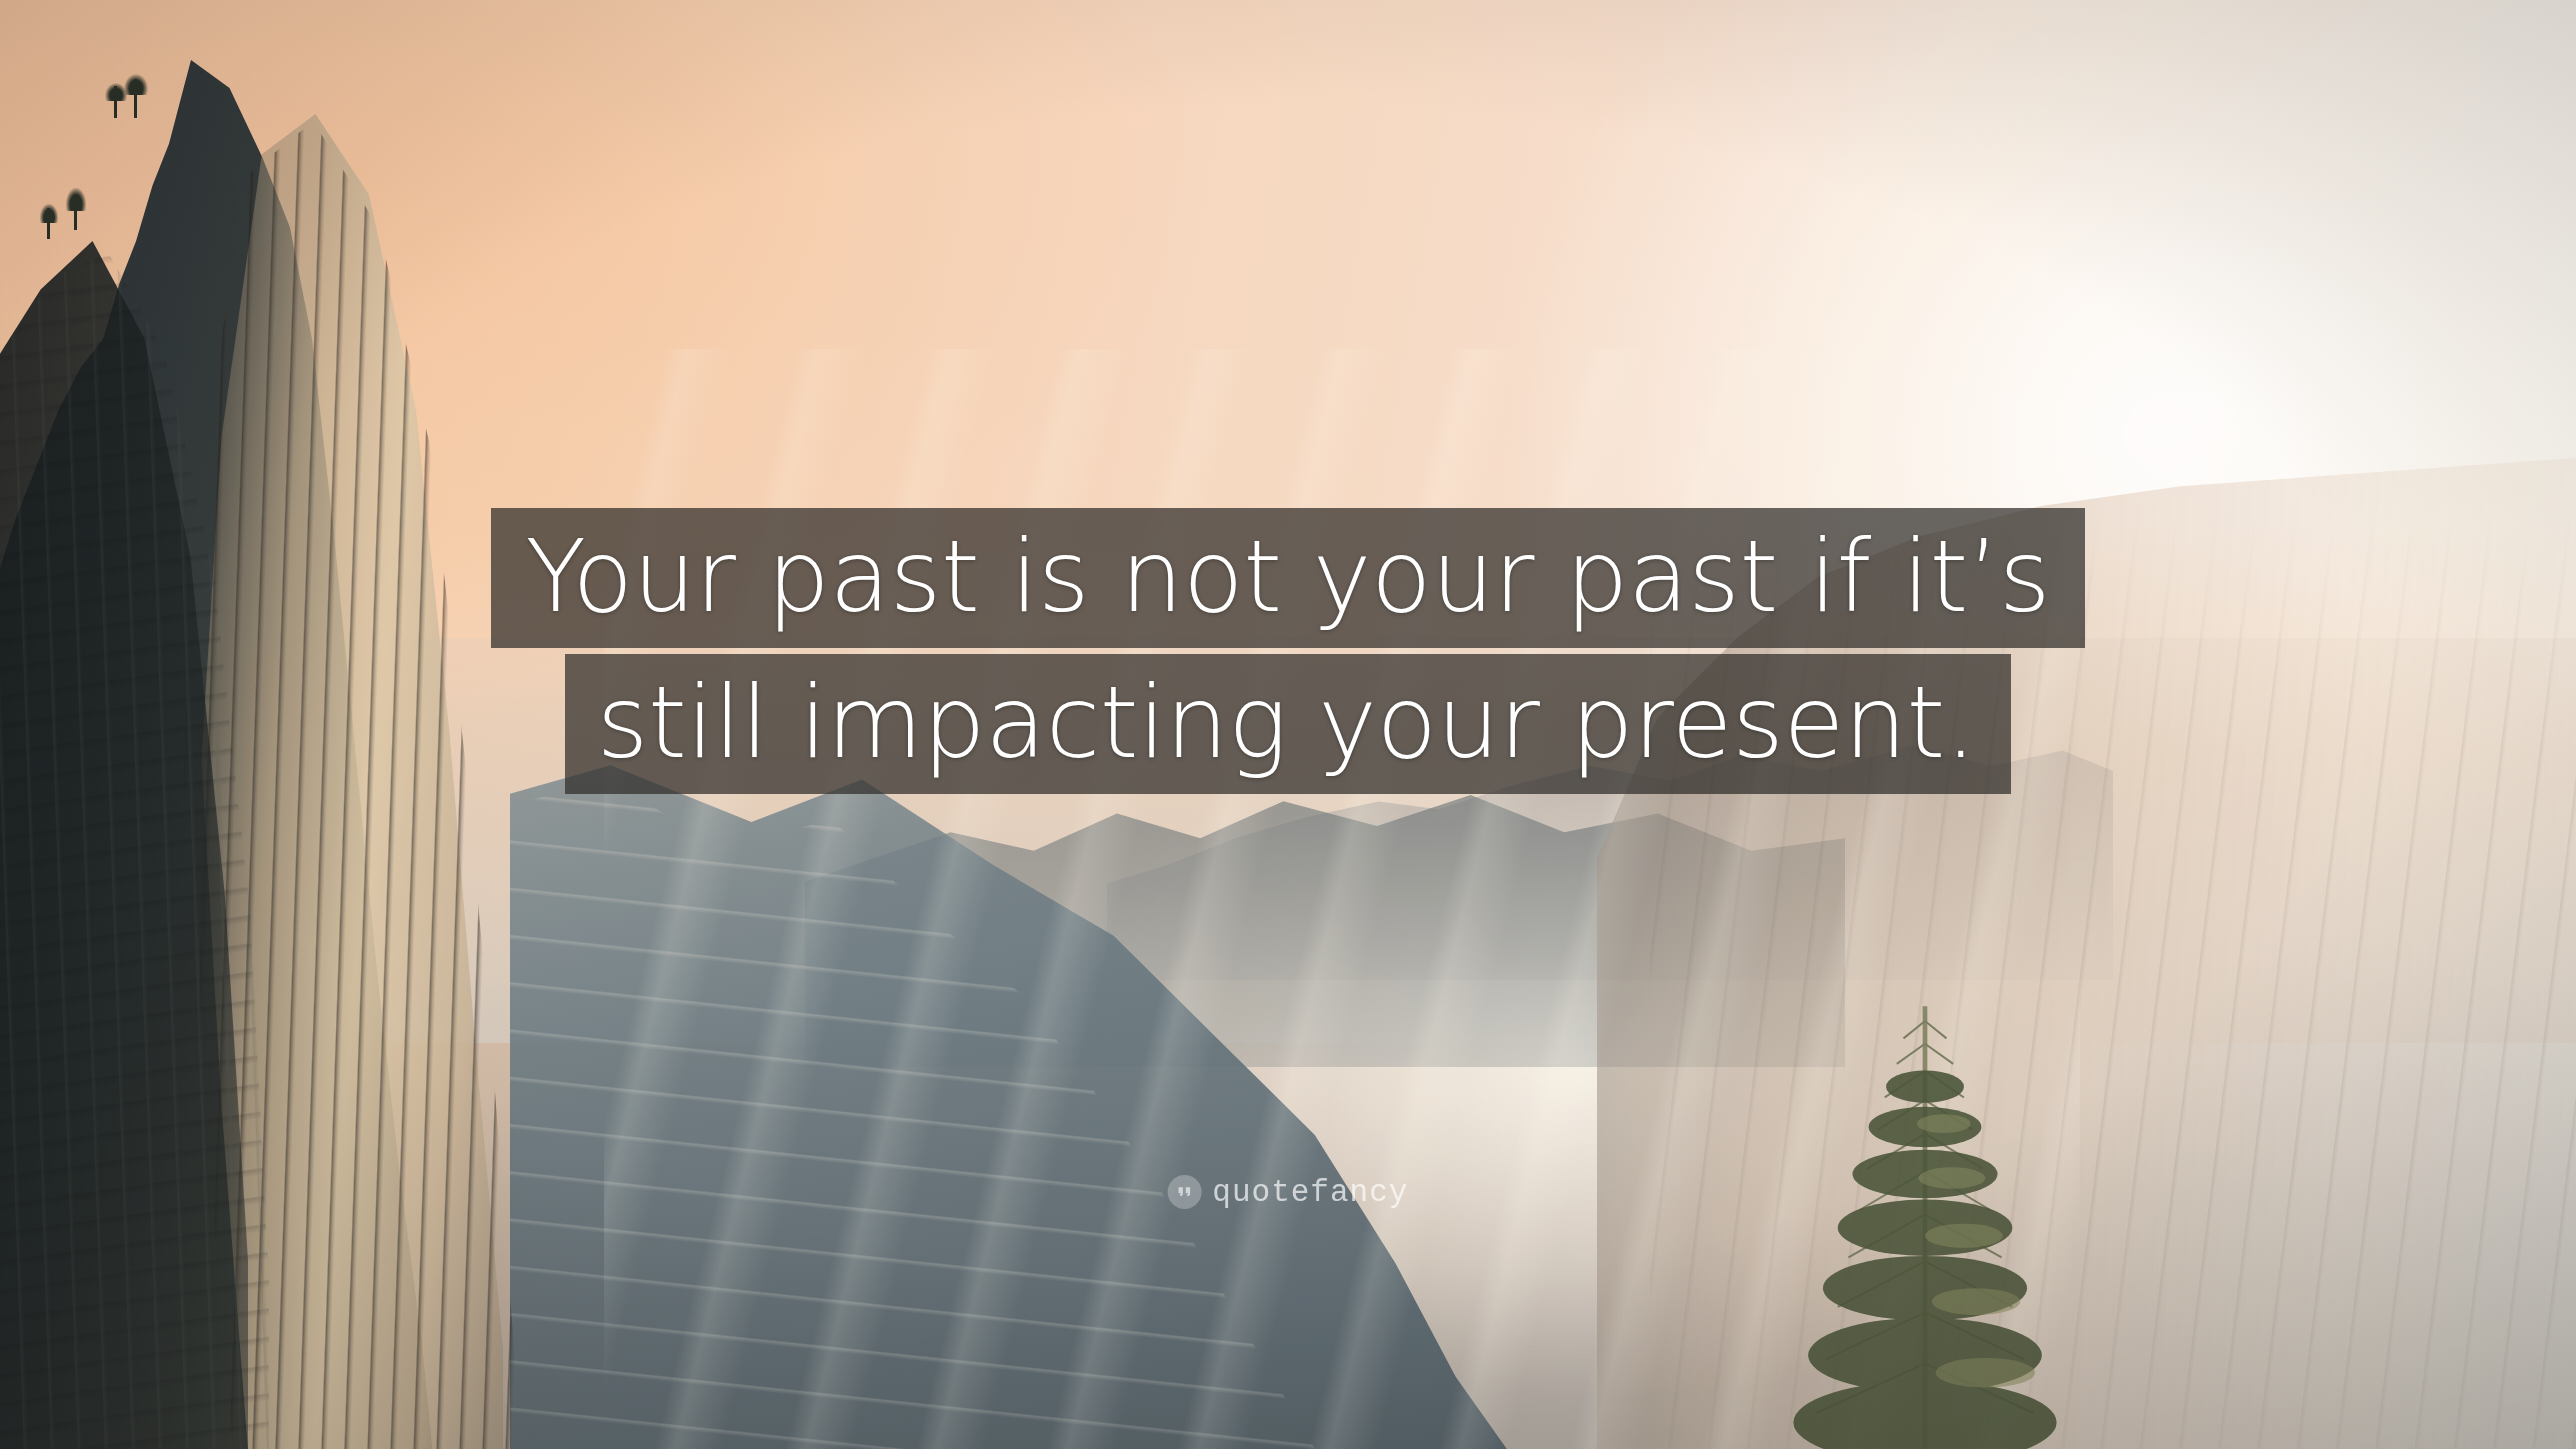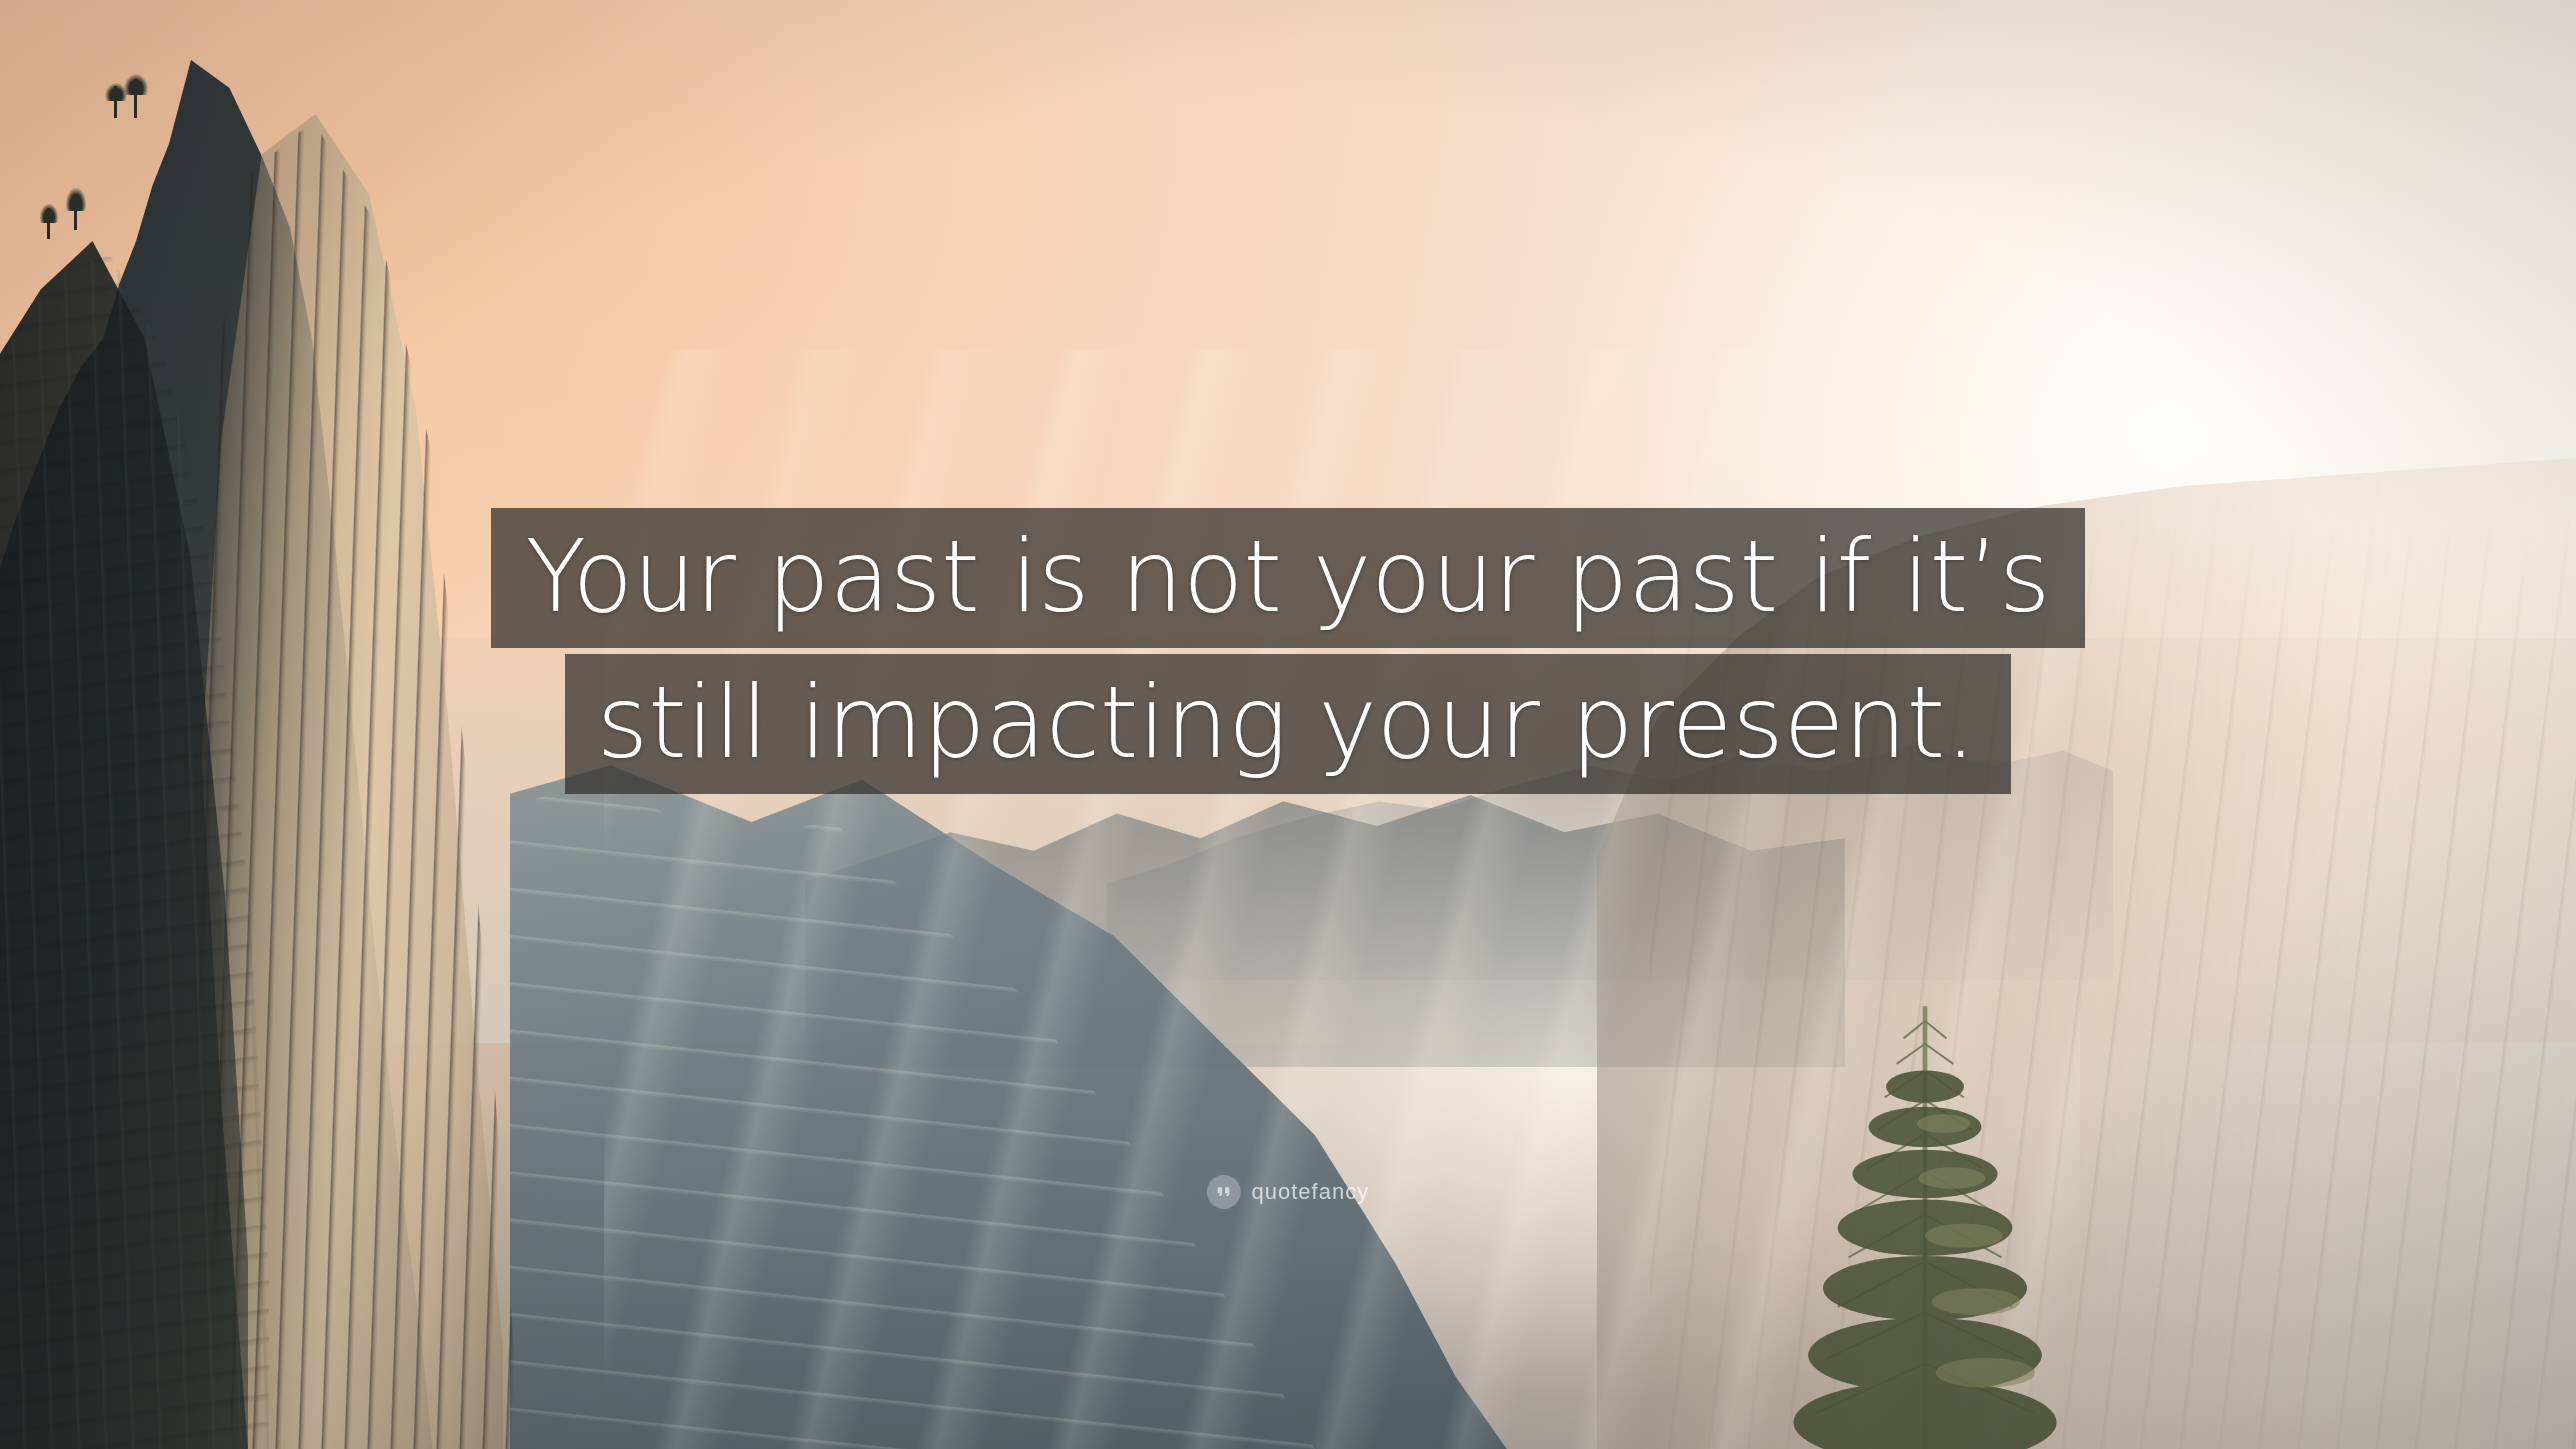--- a/index.html
+++ b/index.html
@@ -259,25 +259,25 @@
     width: 34px; height: 34px;
     border-radius: 50%;
     background: rgba(255,255,255,0.34);
     display: flex;
     align-items: center;
     justify-content: center;
   }
   .wm-badge svg { display: block; }
   .wm-text {
     color: rgba(255,255,255,0.88);
-    font-size: 22px;
+    font-size: 31px;
     line-height: 1;
     letter-spacing: 1px;
     font-weight: 300;
-    font-family: Liberation Sans, sans-serif;
+    font-family: Liberation Mono, monospace;
   }
 </style>
 </head>
 <body>
 
 <div id="stage">
 
   <div class="sky"></div>
   <div class="sky-warm-bottom"></div>
   <div class="valley-haze"></div>

